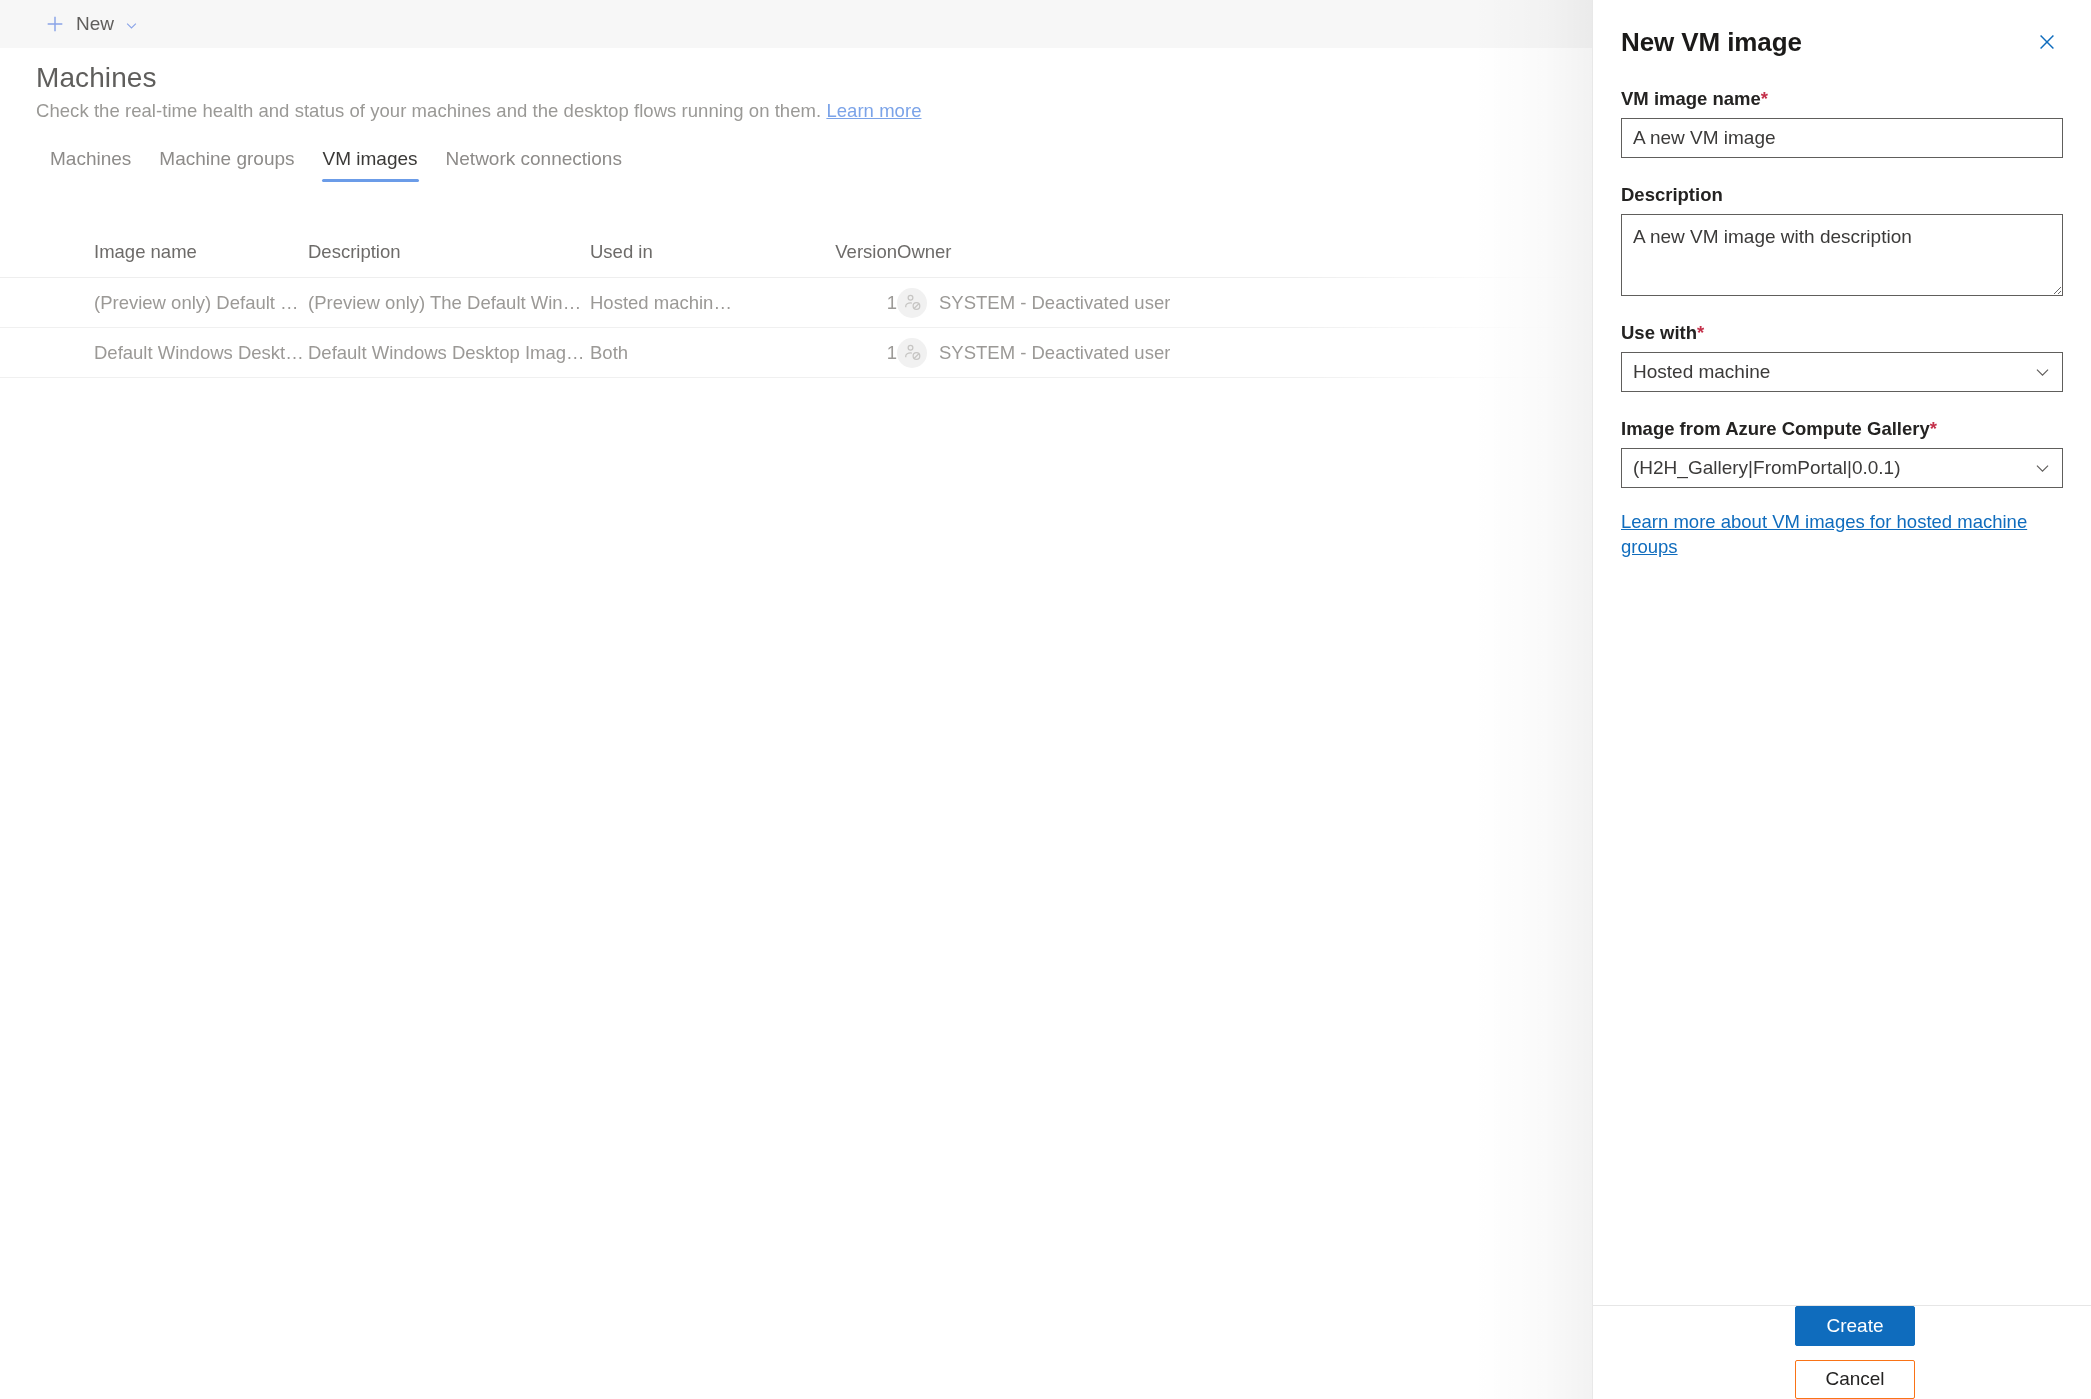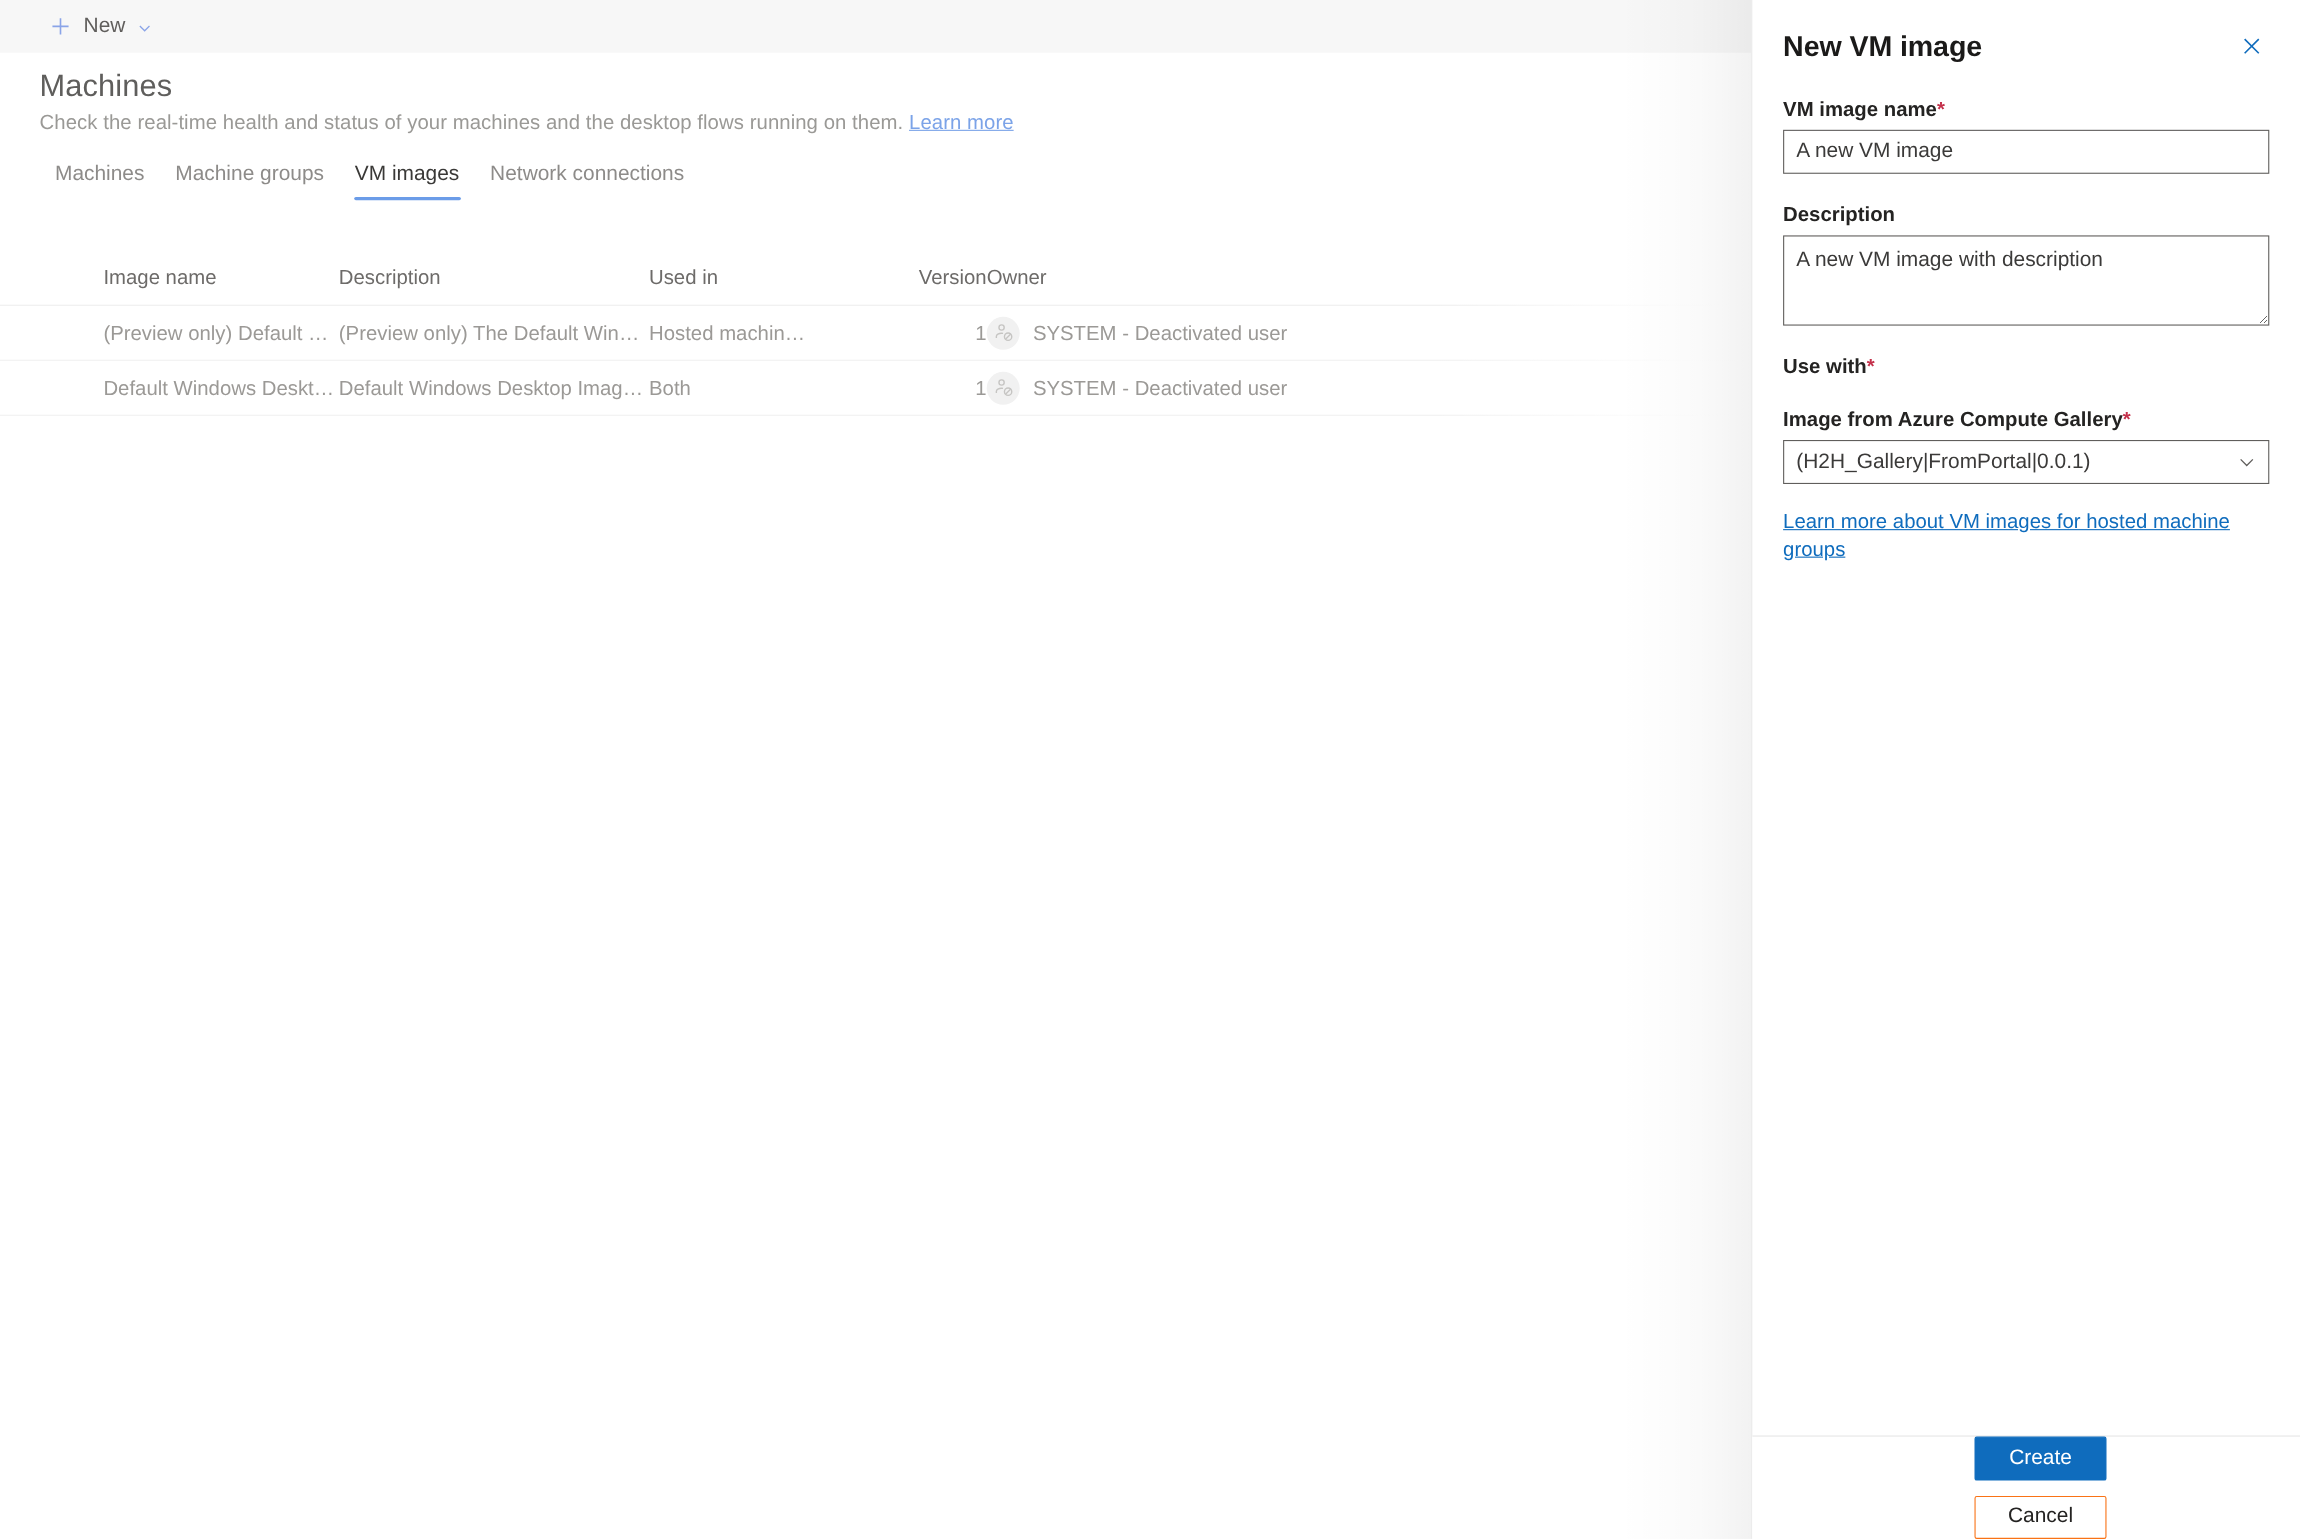--- a/index.html
+++ b/index.html
@@ -296,20 +296,26 @@
           <span>Description</span>
         </label>
         <textarea class="tarea" style="">A new VM image with description</textarea>
       </div>
 
       
       <div class="field">
         <label class="flabel">
           <span>Use with</span><span class="req">*</span>
         </label>
+        <div class="selwrap">
+          <div class="sel">Hosted machine</div>
+          <svg class="sel-chev" viewBox="0 0 24 24" fill="none" stroke="currentColor" stroke-width="1.5">
+            <path d="M5 9 L12 16 L19 9"></path>
+          </svg>
+        </div>
       </div>
 
       
       <div class="field">
         <label class="flabel">
           <span>Image from Azure Compute Gallery</span><span class="req">*</span>
         </label>
         <div class="selwrap">
           <div class="sel">(H2H_Gallery|FromPortal|0.0.1)</div>
           <svg class="sel-chev" viewBox="0 0 24 24" fill="none" stroke="currentColor" stroke-width="1.5">

